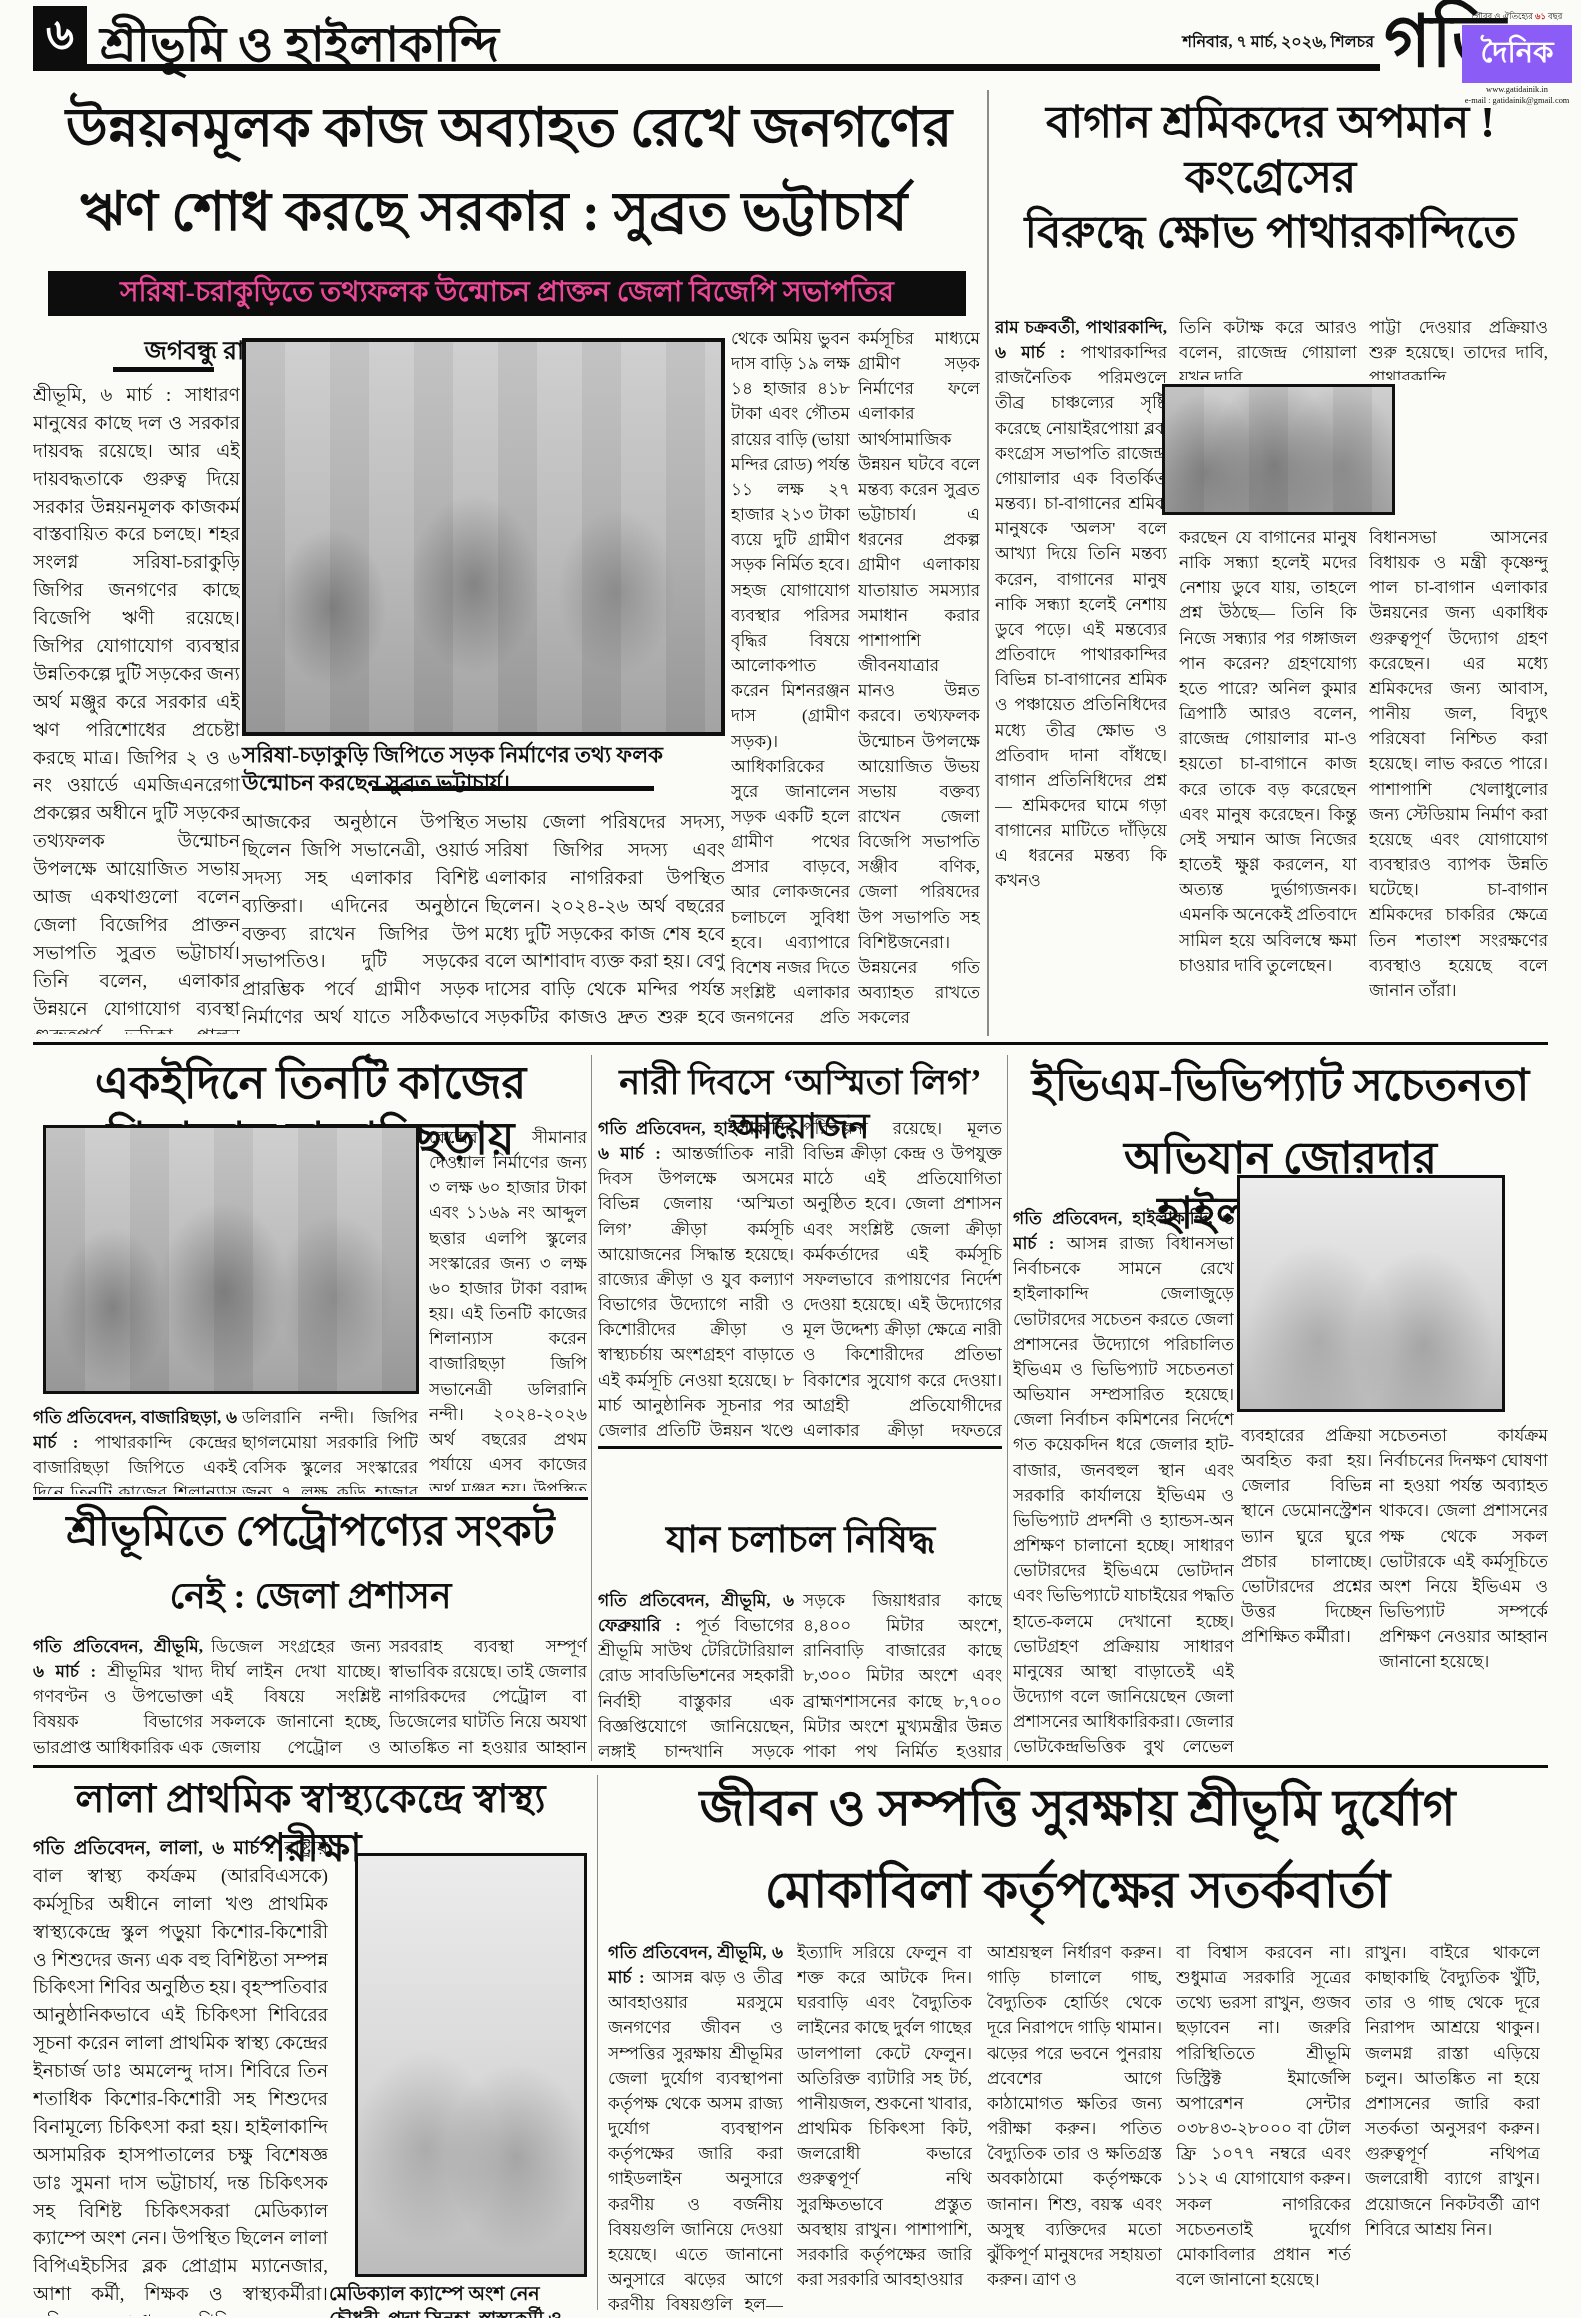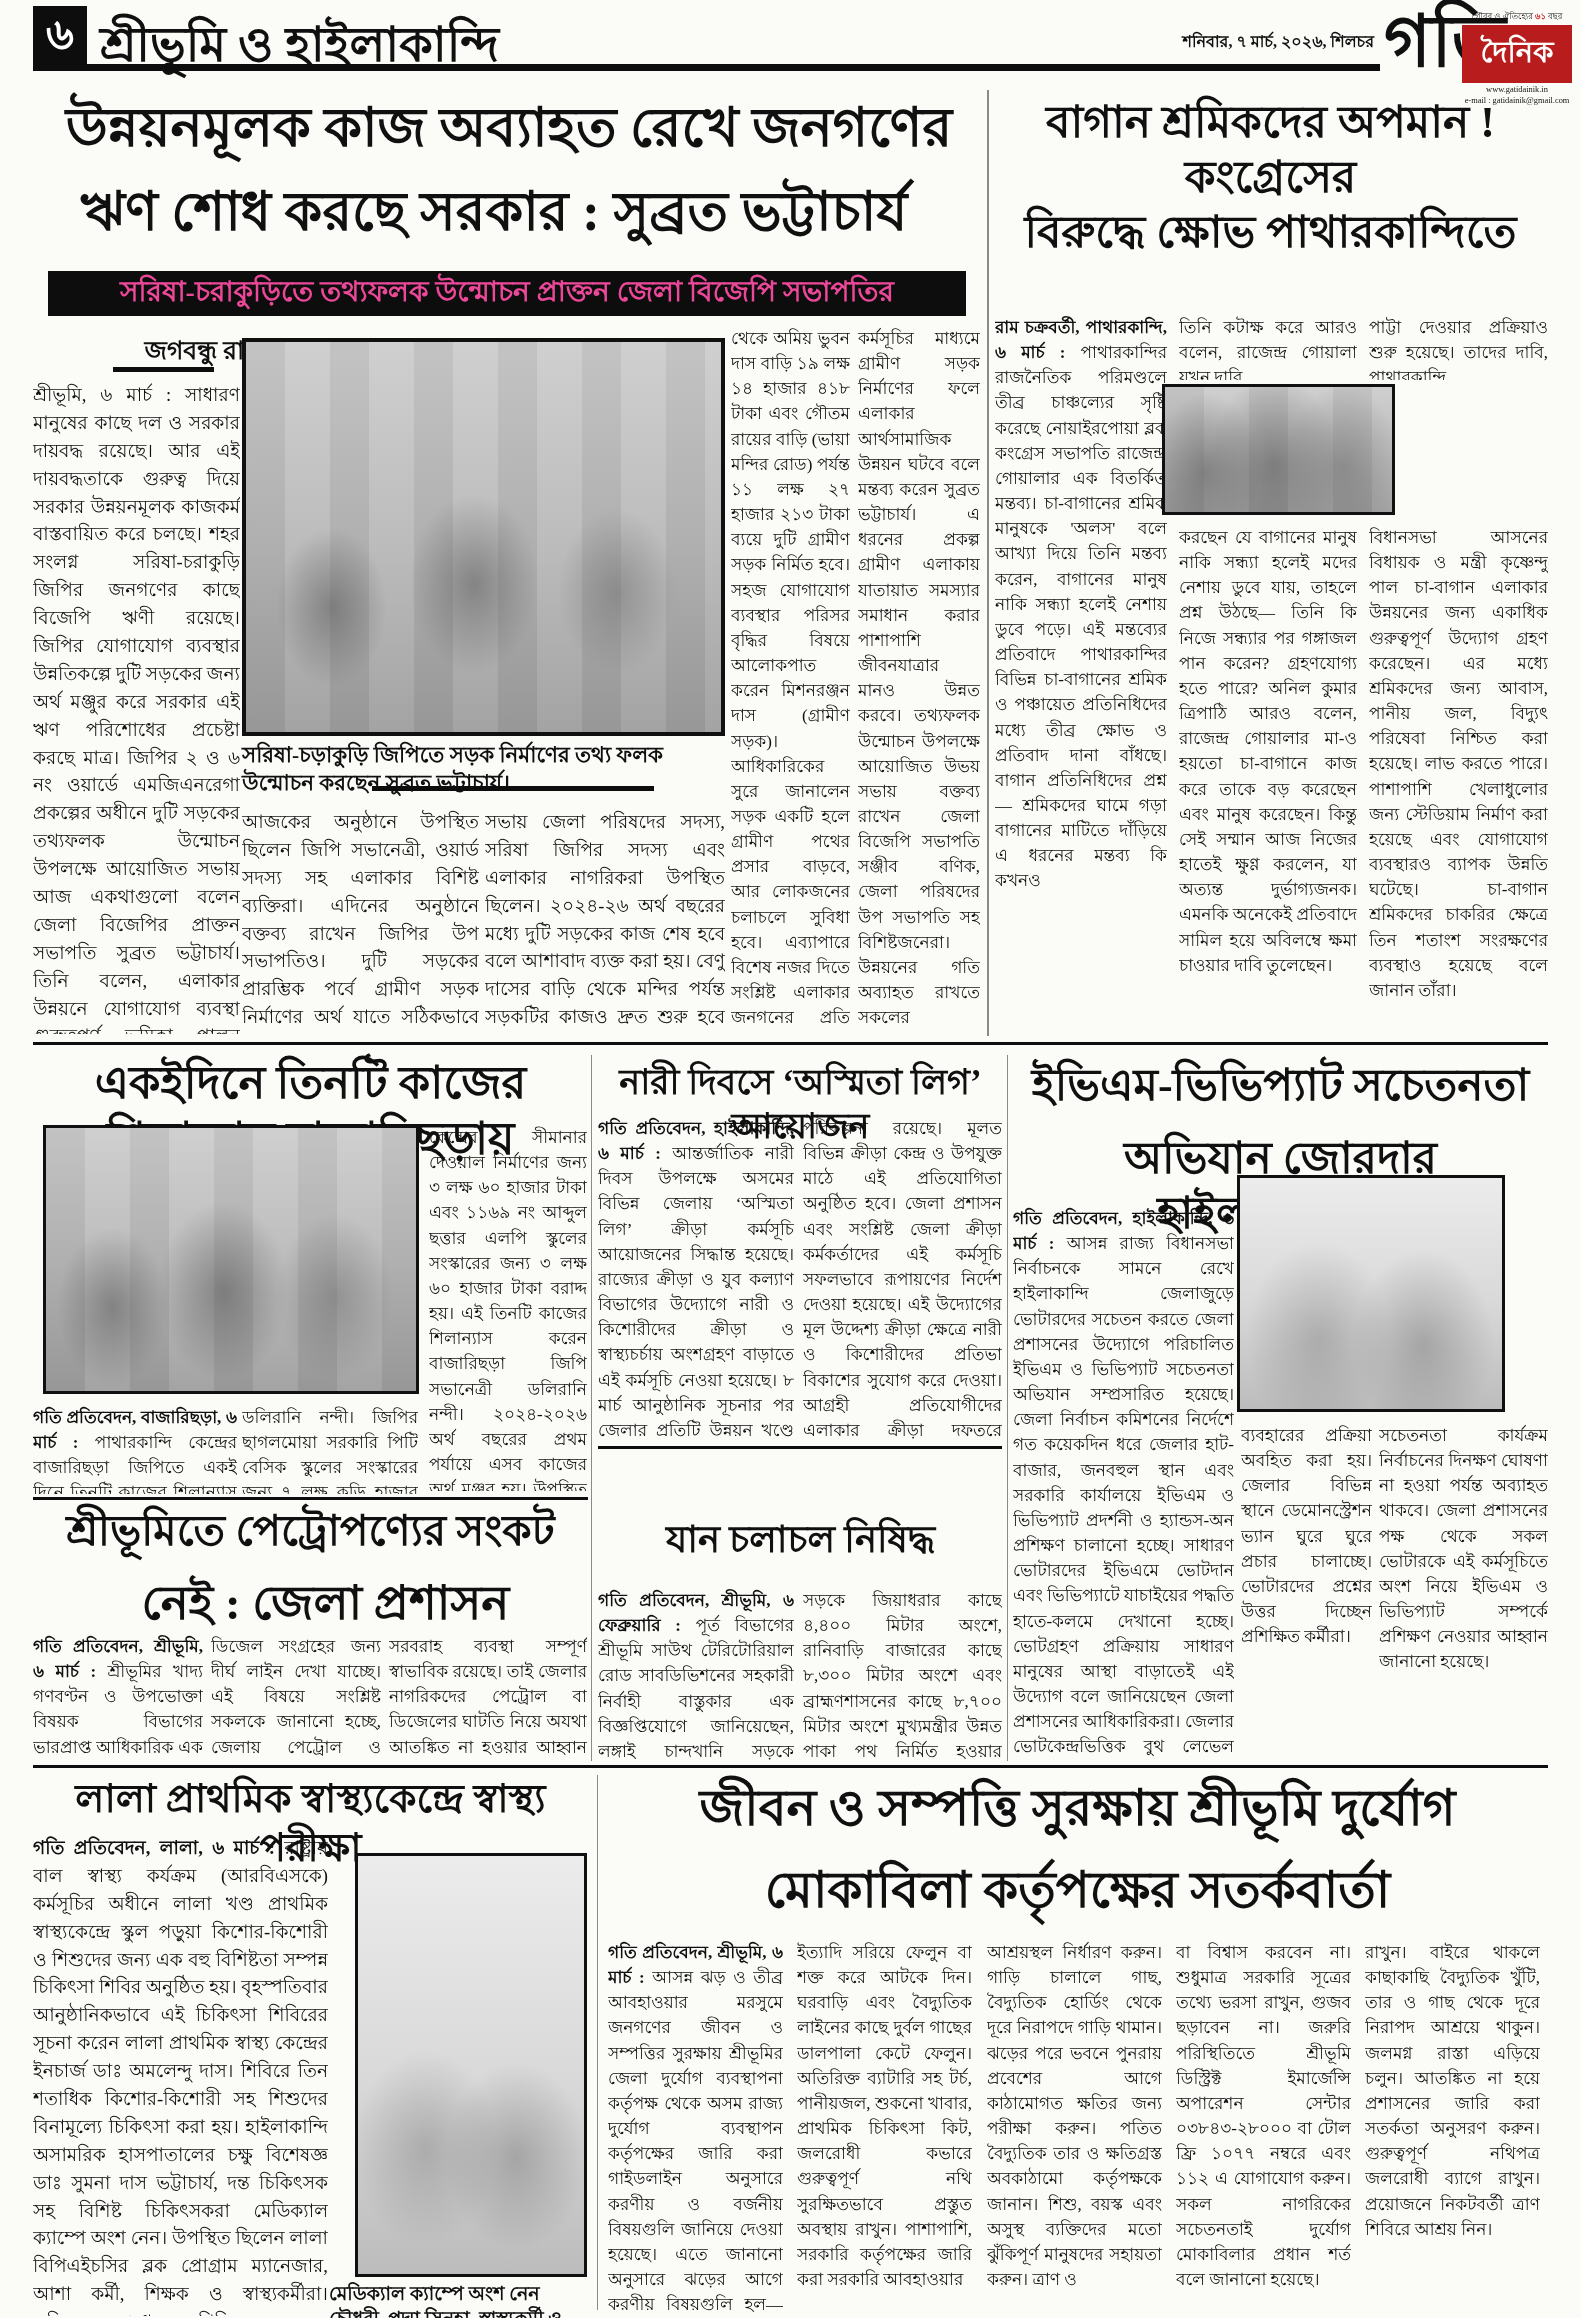--- a/index.html
+++ b/index.html
@@ -21,21 +21,21 @@
        radial-gradient(ellipse 84px 118px at 78% 64%, rgba(110,110,110,.5), rgba(110,110,110,0) 70%),
        repeating-linear-gradient(90deg, rgba(130,130,130,.28) 0 39px, rgba(175,175,175,.28) 39px 84px),
        linear-gradient(180deg,#dcdcdc 0%,#c2c2c2 50%,#9f9f9f 100%);}
   .photo.light{background:
        radial-gradient(ellipse 101px 135px at 30% 70%, rgba(120,120,120,.4), rgba(120,120,120,0) 72%),
        radial-gradient(ellipse 101px 135px at 70% 72%, rgba(100,100,100,.38), rgba(100,100,100,0) 70%),
        linear-gradient(180deg,#ececec 0%,#d8d8d8 55%,#bcbcbc 100%);}
   .caption{font-weight:bold;font-size:21.4px;line-height:1.3;text-align:left;}
   .center{display:flex;align-items:center;justify-content:center;}
   .logo-main{font-weight:bold;line-height:1;}
-  .logo-box{background:#b91c1c;color:#fff;font-weight:bold;text-align:center;}
+  .logo-box{background:#8b5cf6;color:#fff;font-weight:bold;text-align:center;}
   .tiny{font-size:8.4px;line-height:1.25;text-align:center;}
 </style>
 </head>
 <body>
 
 <div id="page">
 
   <div class="abs center" style="left:33px;top:5.6px;width:54px;height:63px;background:#0d0d0d;color:#fff;font-size:43px;font-weight:bold;">
     <span>৬</span>
   </div>
@@ -94,21 +94,21 @@
   <div class="abs photo" style="left:43px;top:1125px;width:376px;height:269px;border-width:3.4px;"></div>
   <div class="abs body-sm" style="left:429px;top:1125px;width:158px;height:366px;">কেন্দ্রের সীমানার দেওয়াল নির্মাণের জন্য ৩ লক্ষ ৬০ হাজার টাকা এবং ১১৬৯ নং আব্দুল ছত্তার এলপি স্কুলের সংস্কারের জন্য ৩ লক্ষ ৬০ হাজার টাকা বরাদ্দ হয়। এই তিনটি কাজের শিলান্যাস করেন বাজারিছড়া জিপি সভানেত্রী ডলিরানি নন্দী। ২০২৪-২০২৬ অর্থ বছরের প্রথম পর্যায়ে এসব কাজের অর্থ মঞ্জুর হয়। উপস্থিত ছিলেন জেলাপরিষদ সদস্য স্বপন দাস, লোয়াইরপোয়া মণ্ডল বিজেপি সভানেত্রী সম্পা চৌধুরী, জেলা বিজেপির উপ সভাপতি ঋষিকেশ নন্দী, বিজেপির মণ্ডল প্রভারী জয়শঙ্কর চক্রবর্তী, এপি সদস্যা সাবিত্রী সিংহ, সমাজসেবী তাপস নন্দী, ধ্রুব চক্রবর্তী, সুচরিত পাল, নিপন দাস প্রমুখ।</div>
   <div class="abs body-sm" style="left:33px;top:1405px;width:204px;height:89px;">
     <span class="byline">গতি প্রতিবেদন, বাজারিছড়া, ৬ মার্চ :</span>
     <span>পাথারকান্দি কেন্দ্রের বাজারিছড়া জিপিতে একই দিনে তিনটি কাজের শিলান্যাস করলেন বাজারিছড়া জিপি সভানেত্রী</span>
   </div>
   <div class="abs body-sm" style="left:242px;top:1405px;width:176px;height:89px;">ডলিরানি নন্দী। জিপির ছাগলমোয়া সরকারি পিটি বেসিক স্কুলের সংস্কারের জন্য ৭ লক্ষ কুড়ি হাজার টাকা বরাদ্দ হয়। ১১৩ নং পূর্বকালাছড়া মডেল অঙ্গনওয়াড়ি</div>
   <div class="abs rule" style="left:33px;top:1497px;width:555px;height:2.8px;"></div>
 
   <div class="abs hl" style="left:33px;top:1505px;width:555px;font-size:42px;">শ্রীভূমিতে পেট্রোপণ্যের সংকট</div>
-  <div class="abs hl" style="left:48px;top:1574px;width:555px;font-size:47px;">নেই : জেলা প্রশাসন</div>
+  <div class="abs hl" style="left:33px;top:1574px;width:555px;font-size:36px;">নেই : জেলা প্রশাসন</div>
   <div class="abs body-sm" style="left:33px;top:1634px;width:170px;height:127px;">
     <span class="byline">গতি প্রতিবেদন, শ্রীভূমি, ৬ মার্চ :</span>
     <span>শ্রীভূমির খাদ্য গণবণ্টন ও উপভোক্তা বিষয়ক বিভাগের ভারপ্রাপ্ত আধিকারিক এক প্রেস বিজ্ঞপ্তিতে জানিয়েছেন, জেলার বিভিন্ন পেট্রোল পাম্পে পেট্রোল ও</span>
   </div>
   <div class="abs body-sm" style="left:211px;top:1634px;width:170px;height:127px;">ডিজেল সংগ্রহের জন্য দীর্ঘ লাইন দেখা যাচ্ছে। এই বিষয়ে সংশ্লিষ্ট সকলকে জানানো হচ্ছে, জেলায় পেট্রোল ও ডিজেলের মজুত এবং</div>
   <div class="abs body-sm" style="left:389px;top:1634px;width:198px;height:127px;">সরবরাহ ব্যবস্থা সম্পূর্ণ স্বাভাবিক রয়েছে। তাই জেলার নাগরিকদের পেট্রোল বা ডিজেলের ঘাটতি নিয়ে অযথা আতঙ্কিত না হওয়ার আহ্বান জানানো হয়েছে।</div>
 
   <div class="abs vrule" style="left:591px;top:1055px;width:1.1px;height:706px;"></div>
   <div class="abs hl" style="left:598px;top:1061px;width:405px;font-size:35px;">নারী দিবসে ‘অস্মিতা লিগ’ আয়োজন</div>
   <div class="abs body-sm" style="left:598px;top:1116px;width:196px;height:326px;">

